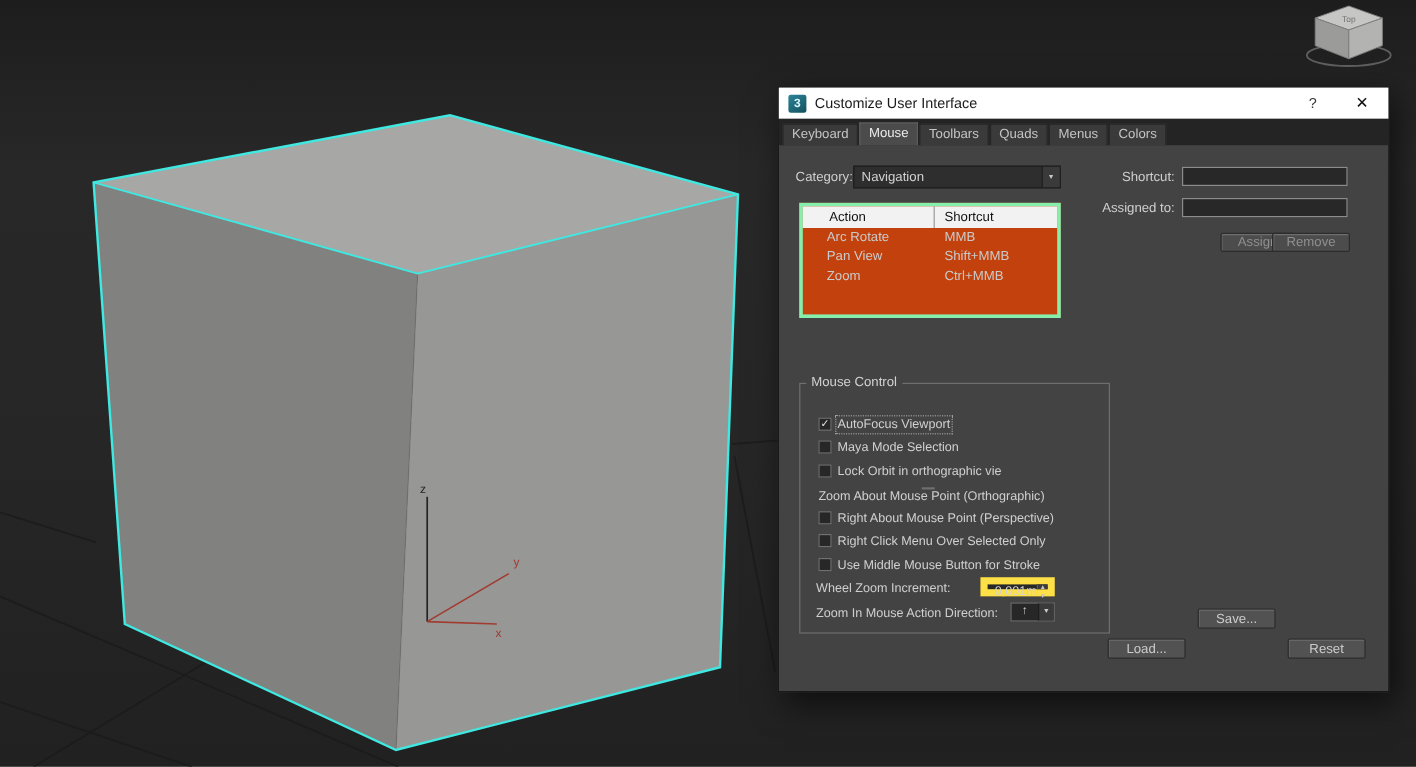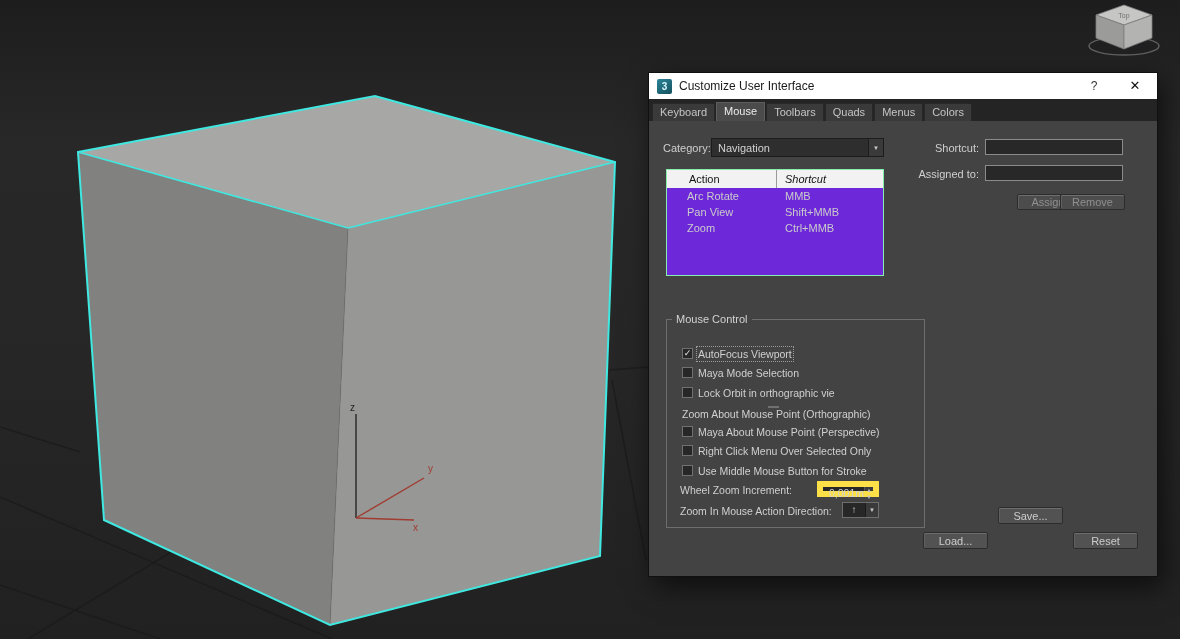--- a/index.html
+++ b/index.html
@@ -62,26 +62,26 @@
   }
 
   .btn {
     position:absolute; background:#525252; border:1px solid #2c2c2c;
     box-shadow: inset 0 1px 0 #6e6e6e, inset 1px 0 0 #606060;
     border-radius:2px; color:#cccccc; text-align:center; cursor:default;
   }
   .btn.dim { color:#8f8f8f; background:#4c4c4c; }
 
   
-  .acttable { position:absolute; left:17px; top:96px; width:218px; height:107px;
-    background:#6d28d9; border:1px solid #86efac; }
+  .acttable { position:absolute; left:17px; top:96px; width:218px; height:96px;
+    background:#c2410c; border:3px solid #86efac; }
   .acttable .thead { display:flex; height:18px; background:#f2f2f2; color:#111; }
   .acttable .th { line-height:18px; }
   .acttable .th.c1 { width:110px; padding-left:22px; border-right:1px solid #9a9a9a; }
-  .acttable .th.c2 { flex:1; padding-left:8px;font-style:italic; }
+  .acttable .th.c2 { flex:1; padding-left:8px; }
   .acttable .trow { display:flex; height:16px; line-height:16px; color:#cbcbcb; }
   .acttable .td.c1 { width:110px; padding-left:20px; }
   .acttable .td.c2 { flex:1; padding-left:8px; }
 
   
   .groupbox {
     position:absolute; left:17px; top:246px; width:259px; height:209px;
     border:1px solid #6e6e6e;
   }
   .group-title {
@@ -215,21 +215,21 @@
     <div class="cb-row" style="top:66px;">
       <span class="cb-box"></span>
       <span class="cb-label">Lock Orbit in orthographic vie</span>
     </div>
     <div class="cb-row" style="top:86px;flex-direction:column;">
       <span class="cb-box"></span>
       <span class="cb-label">Zoom About Mouse Point (Orthographic)</span>
     </div>
     <div class="cb-row" style="top:105px;">
       <span class="cb-box"></span>
-      <span class="cb-label">Maya About Mouse Point (Perspective)</span>
+      <span class="cb-label">Right About Mouse Point (Perspective)</span>
     </div>
     <div class="cb-row" style="top:124px;">
       <span class="cb-box"></span>
       <span class="cb-label">Right Click Menu Over Selected Only</span>
     </div>
     <div class="cb-row" style="top:144px;">
       <span class="cb-box"></span>
       <span class="cb-label">Use Middle Mouse Button for Stroke</span>
     </div>
 

